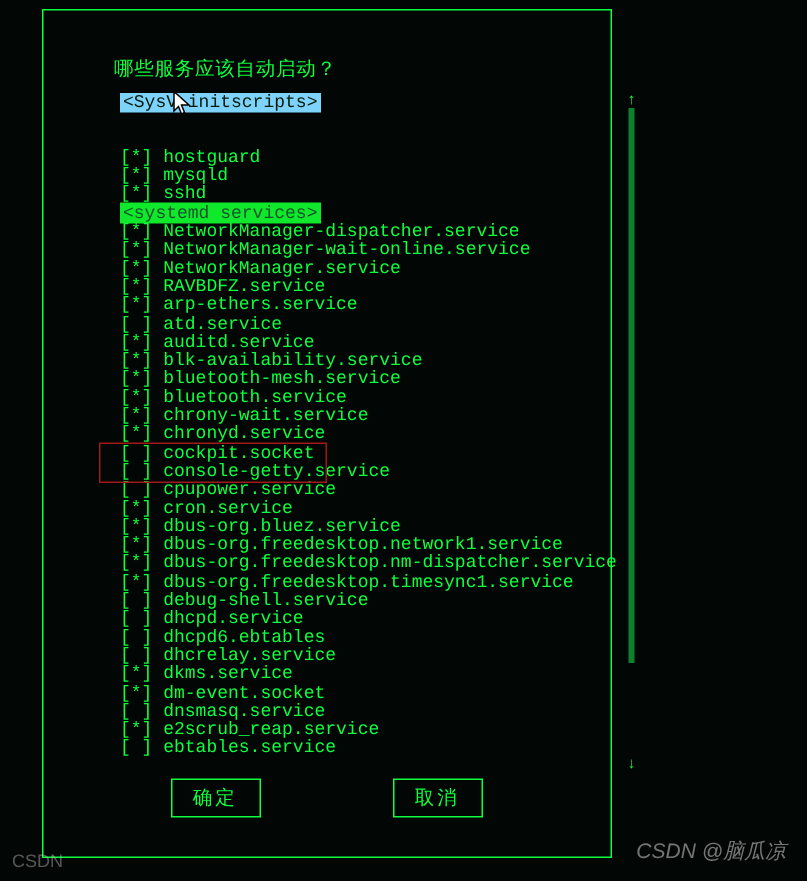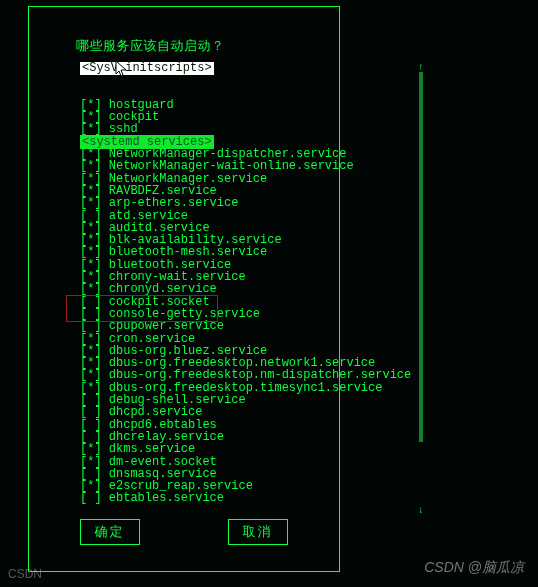--- a/index.html
+++ b/index.html
@@ -11,21 +11,21 @@
     color: #0eff3e;
     width: 538px;
     height: 587px;
     overflow: hidden;
     position: relative;
   }
   .window {
     position: absolute;
     left: 28px;
     top: 6px;
-    width: 312px;
+    width: 380px;
     height: 566px;
     border: 1px solid #0eff3e;
     border-left: none;
     padding: 18px;
     box-sizing: border-box;
   }
   .left-border {
     position:absolute;
     left:28px; top:6px; width:1px; height:566px;
     background:#0eff3e;
@@ -71,21 +71,21 @@
     height: 370px;
     background: #0e802e;
   }
   .hdr {
     background: #10e82c;
     color: #14532d;
     display: inline;
     padding: 0 2px;
   }
   .hdr-sel {
-    background: #ffffff;
+    background: #7dd3fc;
     color: #041a08;
     display: inline;
     padding: 0 2px;
     position: relative;
   }
   .cursor {
     position: absolute;
     left: 35px;
     top: -2px;
     pointer-events: none;
@@ -148,21 +148,21 @@
   <div class="prompt">哪些服务应该自动启动？</div>
 
   <div class="scroll-area">
     <div class="row"><span class="hdr-sel">&lt;SysV initscripts&gt;</span>
       <svg class="cursor" width="14" height="18" viewBox="0 0 14 18">
         <path d="M1 1 L1 14 L4 11 L6 16 L8 15 L6 10 L11 10 Z" fill="#fff" stroke="#000" stroke-width="1"></path>
       </svg>
     </div>
     <div id="sysv-rows">
         <div class="row">[*] hostguard</div>
-        <div class="row">[*] cockpit</div>
+        <div class="row">[*] mysqld</div>
         <div class="row">[*] sshd</div>
       </div>
     <div class="row"><span class="hdr">&lt;systemd services&gt;</span></div>
     <div id="svc-rows">
         <div class="row">[*] NetworkManager-dispatcher.service</div>
         <div class="row">[*] NetworkManager-wait-online.service</div>
         <div class="row">[*] NetworkManager.service</div>
         <div class="row">[*] RAVBDFZ.service</div>
         <div class="row">[*] arp-ethers.service</div>
         <div class="row">[ ] atd.service</div>

